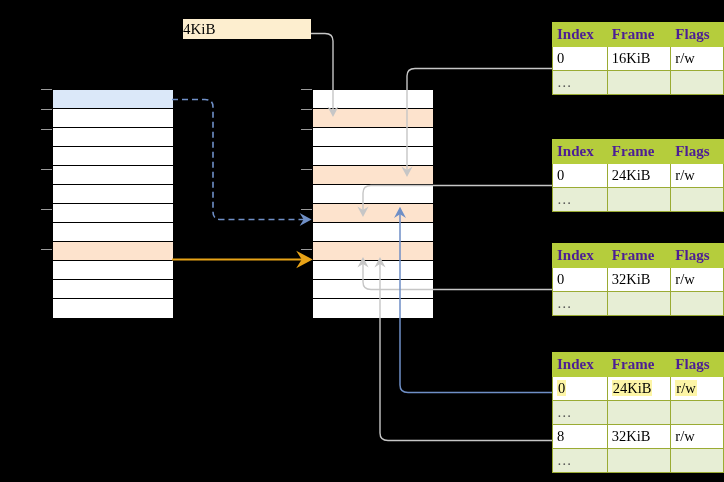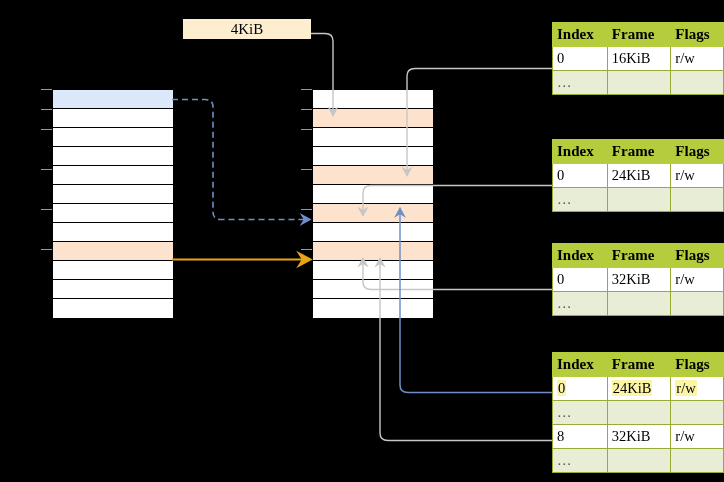--- a/index.html
+++ b/index.html
@@ -12,30 +12,30 @@
 
   
   .memcol{position:absolute;border:1px solid #000;box-sizing:content-box;z-index:3;}
   .memcol .cell{height:19px;border-bottom:1px solid #000;background:#ffffff;box-sizing:border-box;}
   .memcol .cell:last-child{border-bottom:none;}
   .memcol .cell.blue{background:#dbe8f9;}
   .memcol .cell.orange{background:#fde3cd;}
 
   
   .labelbox{position:absolute;background:#fdeecf;border:none;
-            display:flex;align-items:center;justify-content:center;
+            display:flex;align-items:center;
             font-size:15px;color:#000;z-index:6;}
 
   
   .ptable{position:absolute;border-collapse:collapse;z-index:4;
           font-size:14.5px;background:#000;}
   .ptable td,.ptable th{border:1px solid #9aab33;padding:1px 4px;
           font-weight:normal;text-align:left;white-space:nowrap;
           font-family:"Liberation Serif","DejaVu Serif",serif;}
-  .ptable th{background:#b5cd3c;color:#000000;font-weight:bold;font-size:15px;
+  .ptable th{background:#b5cd3c;color:#4c1d95;font-weight:bold;font-size:15px;
           border:1px solid #b5cd3c;height:21px;}
   .ptable td{height:21px;background:#ffffff;color:#000;}
   .ptable tr.alt td{background:#e7eed5;color:#555;}
   .ptable td .hl{background:#fdf5a6;padding:0 1px;}
   .c-index{width:50px;}
   .c-frame{width:60px;}
   .c-flags{width:48px;}
 </style>
 </head>
 <body>

